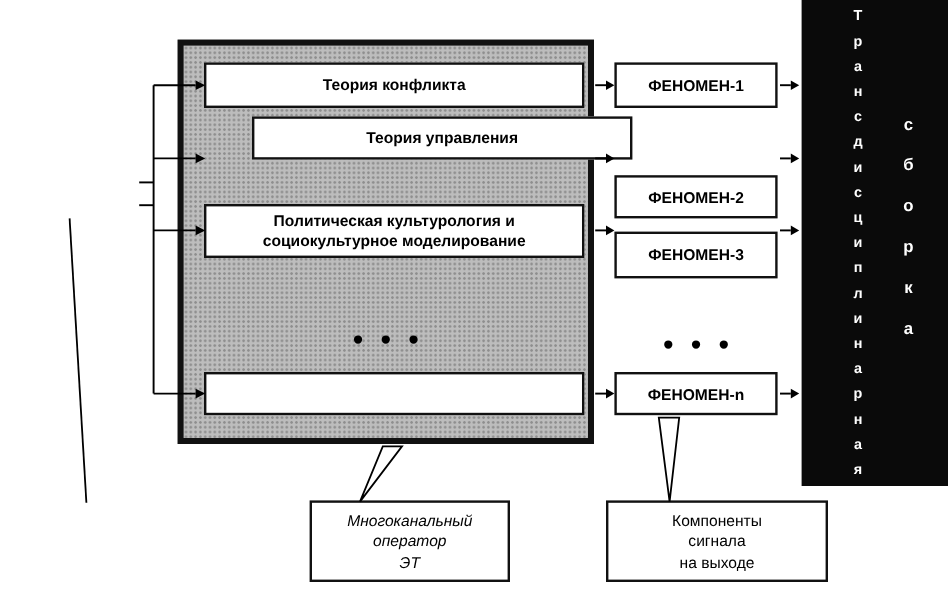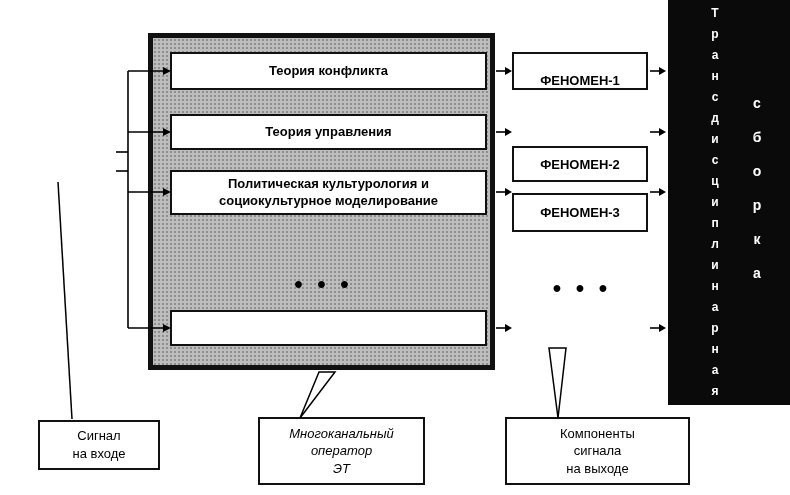--- a/index.html
+++ b/index.html
@@ -11,25 +11,25 @@
        display:flex;align-items:center;justify-content:center;text-align:center;}
   .source-box{left:2px;top:144px;width:114px;height:37px;font-weight:bold;font-size:13.5px;}
   .operator-box{
     position:absolute;box-sizing:border-box;left:148px;top:33px;width:347px;height:337px;
     border:5px solid #111;background-color:#bdbdbd;
     background-image:radial-gradient(#8e8e8e 1px, rgba(0,0,0,0) 1.2px);
     background-size:4px 4px;
   }
   .channel{left:170px;width:317px;font-weight:bold;font-size:13px;line-height:1.25;padding:2px 10px;}
   .ch1{top:52px;height:38px;}
-  .ch2{top:114px;height:36px;}
+  .ch2{top:97px;height:36px;margin-left:40px;}
   .ch3{top:170px;height:45px;}
   .ch4{top:310px;height:36px;}
   .phen{left:512px;width:136px;font-weight:bold;font-size:13px;}
-  .ph1{top:52px;height:38px;align-items:flex-end;}
+  .ph1{top:52px;height:38px;}
   .ph2{top:114px;height:36px;margin-top:32px;}
   .ph3{top:173px;height:39px;margin-top:20px;}
   .ph4{top:310px;height:36px;}
   .dots{position:absolute;font-weight:bold;font-size:24px;text-align:center;word-spacing:8px;line-height:1;}
   .dots-operator{left:148px;width:347px;top:272px;}
   .dots-phen{left:512px;width:136px;top:276px;}
   .assembly-bar{position:absolute;left:668px;top:0;width:122px;height:405px;background:#0a0a0a;}
   .vword{position:absolute;color:#fff;font-weight:bold;text-align:center;white-space:pre-line;width:26px;}
   .vword1{left:34px;top:3px;font-size:12px;line-height:21px;}
   .vword2{left:76px;top:86px;font-size:14px;line-height:34px;}
@@ -63,20 +63,23 @@
 
   <div class="box phen ph1">
     <span>ФЕНОМЕН-1</span>
   </div>
   <div class="box phen ph2">
     <span>ФЕНОМЕН-2</span>
   </div>
   <div class="box phen ph3">
     <span>ФЕНОМЕН-3</span>
   </div>
+  <div class="box phen ph4">
+    <span>ФЕНОМЕН-n</span>
+  </div>
   <div class="dots dots-phen">• • •</div>
 
   <div class="assembly-bar">
     <div class="vword vword1">Т
 р
 а
 н
 с
 д
 и
@@ -93,24 +96,20 @@
 а
 я</div>
     <div class="vword vword2">с
 б
 о
 р
 к
 а</div>
   </div>
 
-  <div class="box callout callout-input">
-    <span>Сигнал
-на входе</span>
-  </div>
   <div class="box callout callout-operator">
     <span>Многоканальный
 оператор
 ЭТ</span>
   </div>
   <div class="box callout callout-output">
     <span>Компоненты
 сигнала
 на выходе</span>
   </div>

